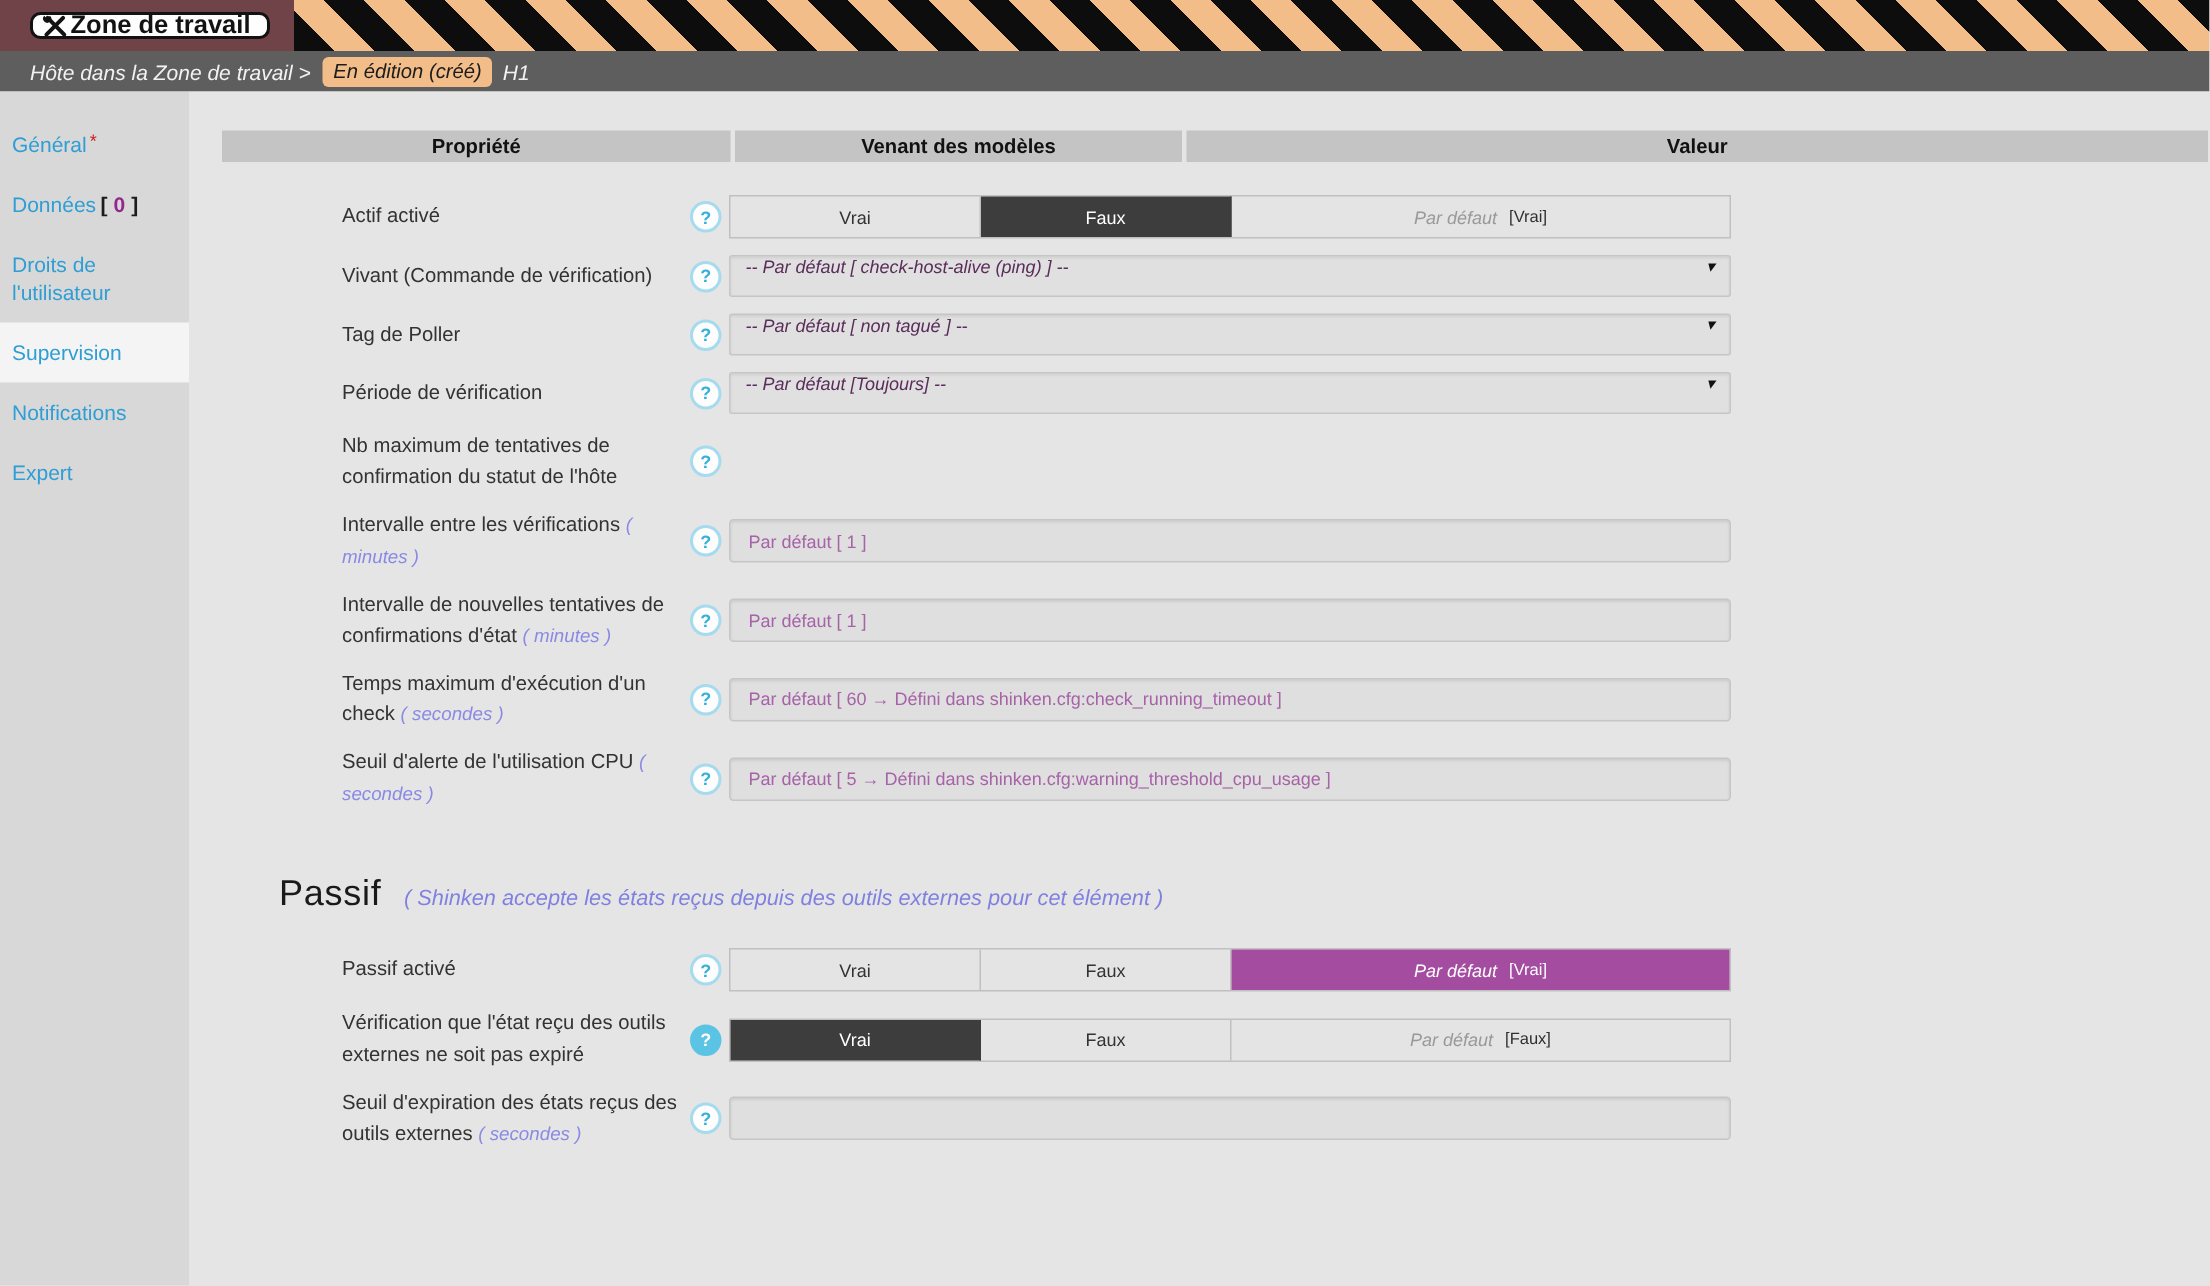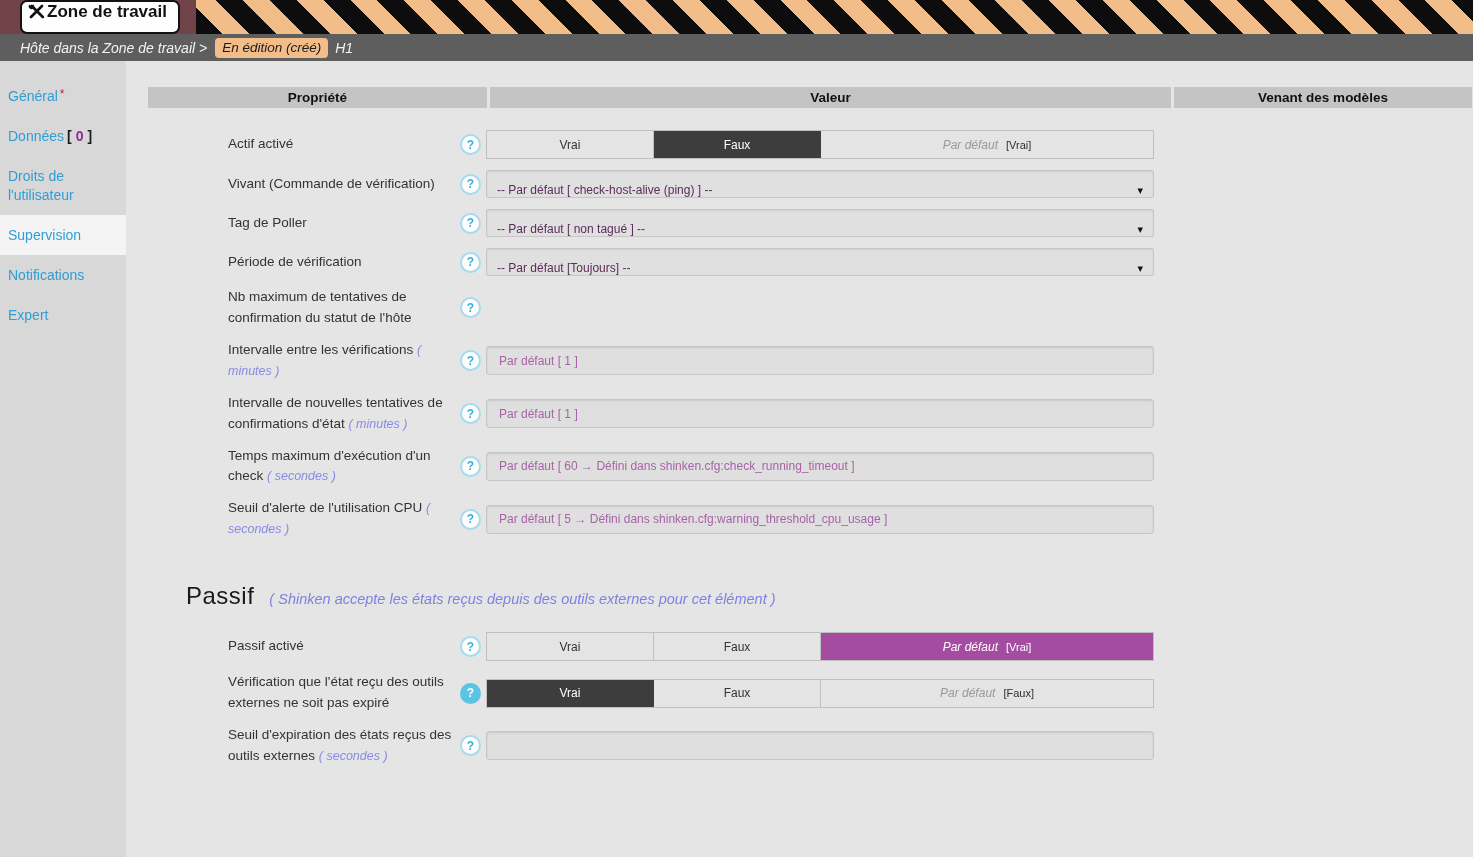--- a/index.html
+++ b/index.html
@@ -3,21 +3,21 @@
 <meta charset="utf-8">
 <style>
   * { margin:0; padding:0; box-sizing:border-box; }
   html,body { width:1473px; height:857px; overflow:hidden;
     font-family:"Liberation Sans", sans-serif; background:#e5e5e5; }
 
   
   .topbar { height:34px; display:flex; }
   .topbar-left { width:196px; background:#6f4347; display:flex; align-items:center; padding-left:20px; flex:none; }
   .workspace-btn { background:#fefefe; border:2px solid #121212; border-radius:7px;
-    height:34px; padding:0 11px 0 5px; display:flex; gap:1px;
+    height:18px; padding:0 11px 0 5px; display:flex; align-items:center; gap:1px;
     font-size:17px; font-weight:bold; color:#121212; cursor:pointer; }
   .topbar-stripes { flex:1; background:repeating-linear-gradient(45deg,#0d0d0d 0 19px,#f3bd8a 19px 38px); }
 
   
   .breadcrumb { height:27px; background:#5e5e5e; color:#f2f2f2; display:flex; align-items:center;
     padding-left:20px; font-size:14px;font-style:italic; }
   .breadcrumb .path { margin-right:8px; }
   .badge { background:#f3bd8a; color:#1c1c1c; border-radius:4px; padding:2px 7px 3px; font-size:13.5px;text-align:right; }
   .breadcrumb .host { margin-left:7px; }
 
@@ -61,22 +61,22 @@
   .tseg { flex:1; display:flex; align-items:center; justify-content:center; gap:8px;
     font-size:12px; color:#333; border-right:1px solid #c0c0c0; cursor:pointer; }
   .tseg.wide { flex:2; border-right:none; }
   .tseg.dark { background:#3d3d3d; color:#fff; border-color:#3d3d3d; }
   .tseg.purple { background:#a44ca0; color:#fff; border-color:#a44ca0; }
   .pd-label { font-style:italic; color:#999; }
   .pd-val { font-size:11px; color:#2f2f2f; }
   .tseg.purple .pd-label, .tseg.purple .pd-val { color:#fff; }
 
   .select { width:668px; height:28px; background:#e0e0e0; border:1px solid #c6c6c6; border-radius:2px;
-    display:flex; align-items:flex-end; justify-content:space-between; padding:0 10px;
-    font-size:12px; color:#5a2d5a; cursor:pointer; box-shadow:inset 0 1px 2px rgba(0,0,0,0.08); }
+    display:flex; align-items:flex-start; justify-content:space-between; padding:0 10px;
+    font-size:12px; color:#5a2d5a; cursor:pointer; box-shadow:inset 0 1px 2px rgba(0,0,0,0.08);font-style:italic; }
   .caret { color:#111; font-size:11px; }
 
   .tinput { width:668px; height:29px; background:#dfdfdf; border:1px solid #c6c6c6; border-radius:3px;
     font-size:12px; color:#5a2d5a; padding:0 12px; font-family:"Liberation Sans", sans-serif;
     box-shadow:inset 0 1px 2px rgba(0,0,0,0.1); }
   .tinput::placeholder { color:#a763a7; opacity:1; }
 </style>
 </head>
 <body>
 
@@ -125,22 +125,22 @@
         <span>Expert</span>
       </div>
     </div>
     <div class="sidebar-fill"></div>
   </div>
 
   <div class="main">
 
     <div class="table-header">
       <div class="th th-prop">Propriété</div>
+      <div class="th th-models">Venant des modèles</div>
       <div class="th th-val">Valeur</div>
-      <div class="th th-models">Venant des modèles</div>
     </div>
 
     <div class="section section-actif">
 
       <div class="rows">
 
         <div class="frow">
           <div class="frow-label"><span>Actif activé</span></div>
           <span class="help">?</span>
           <div class="toggle">

